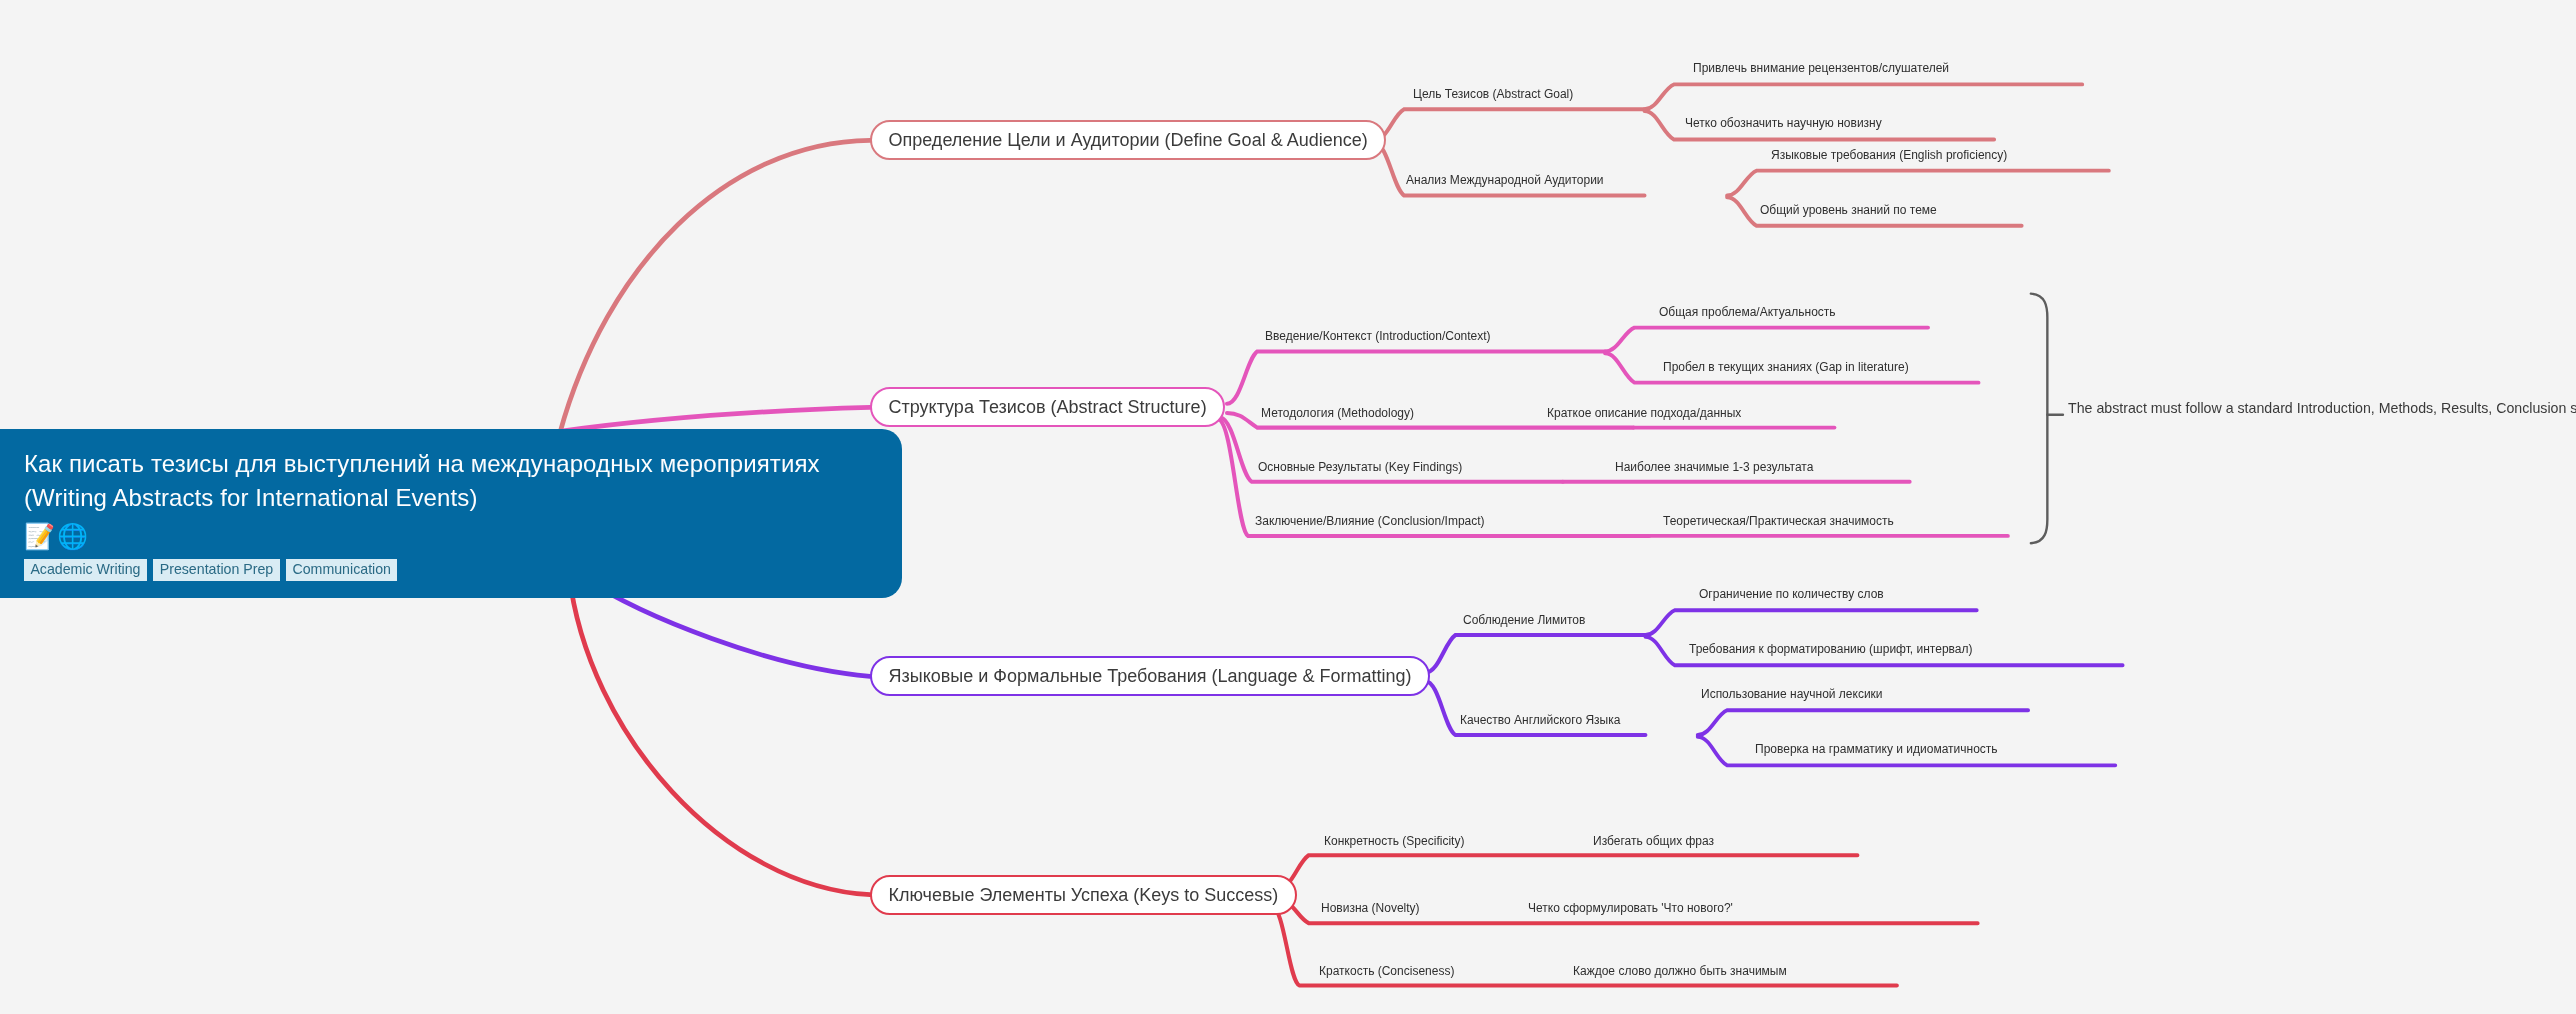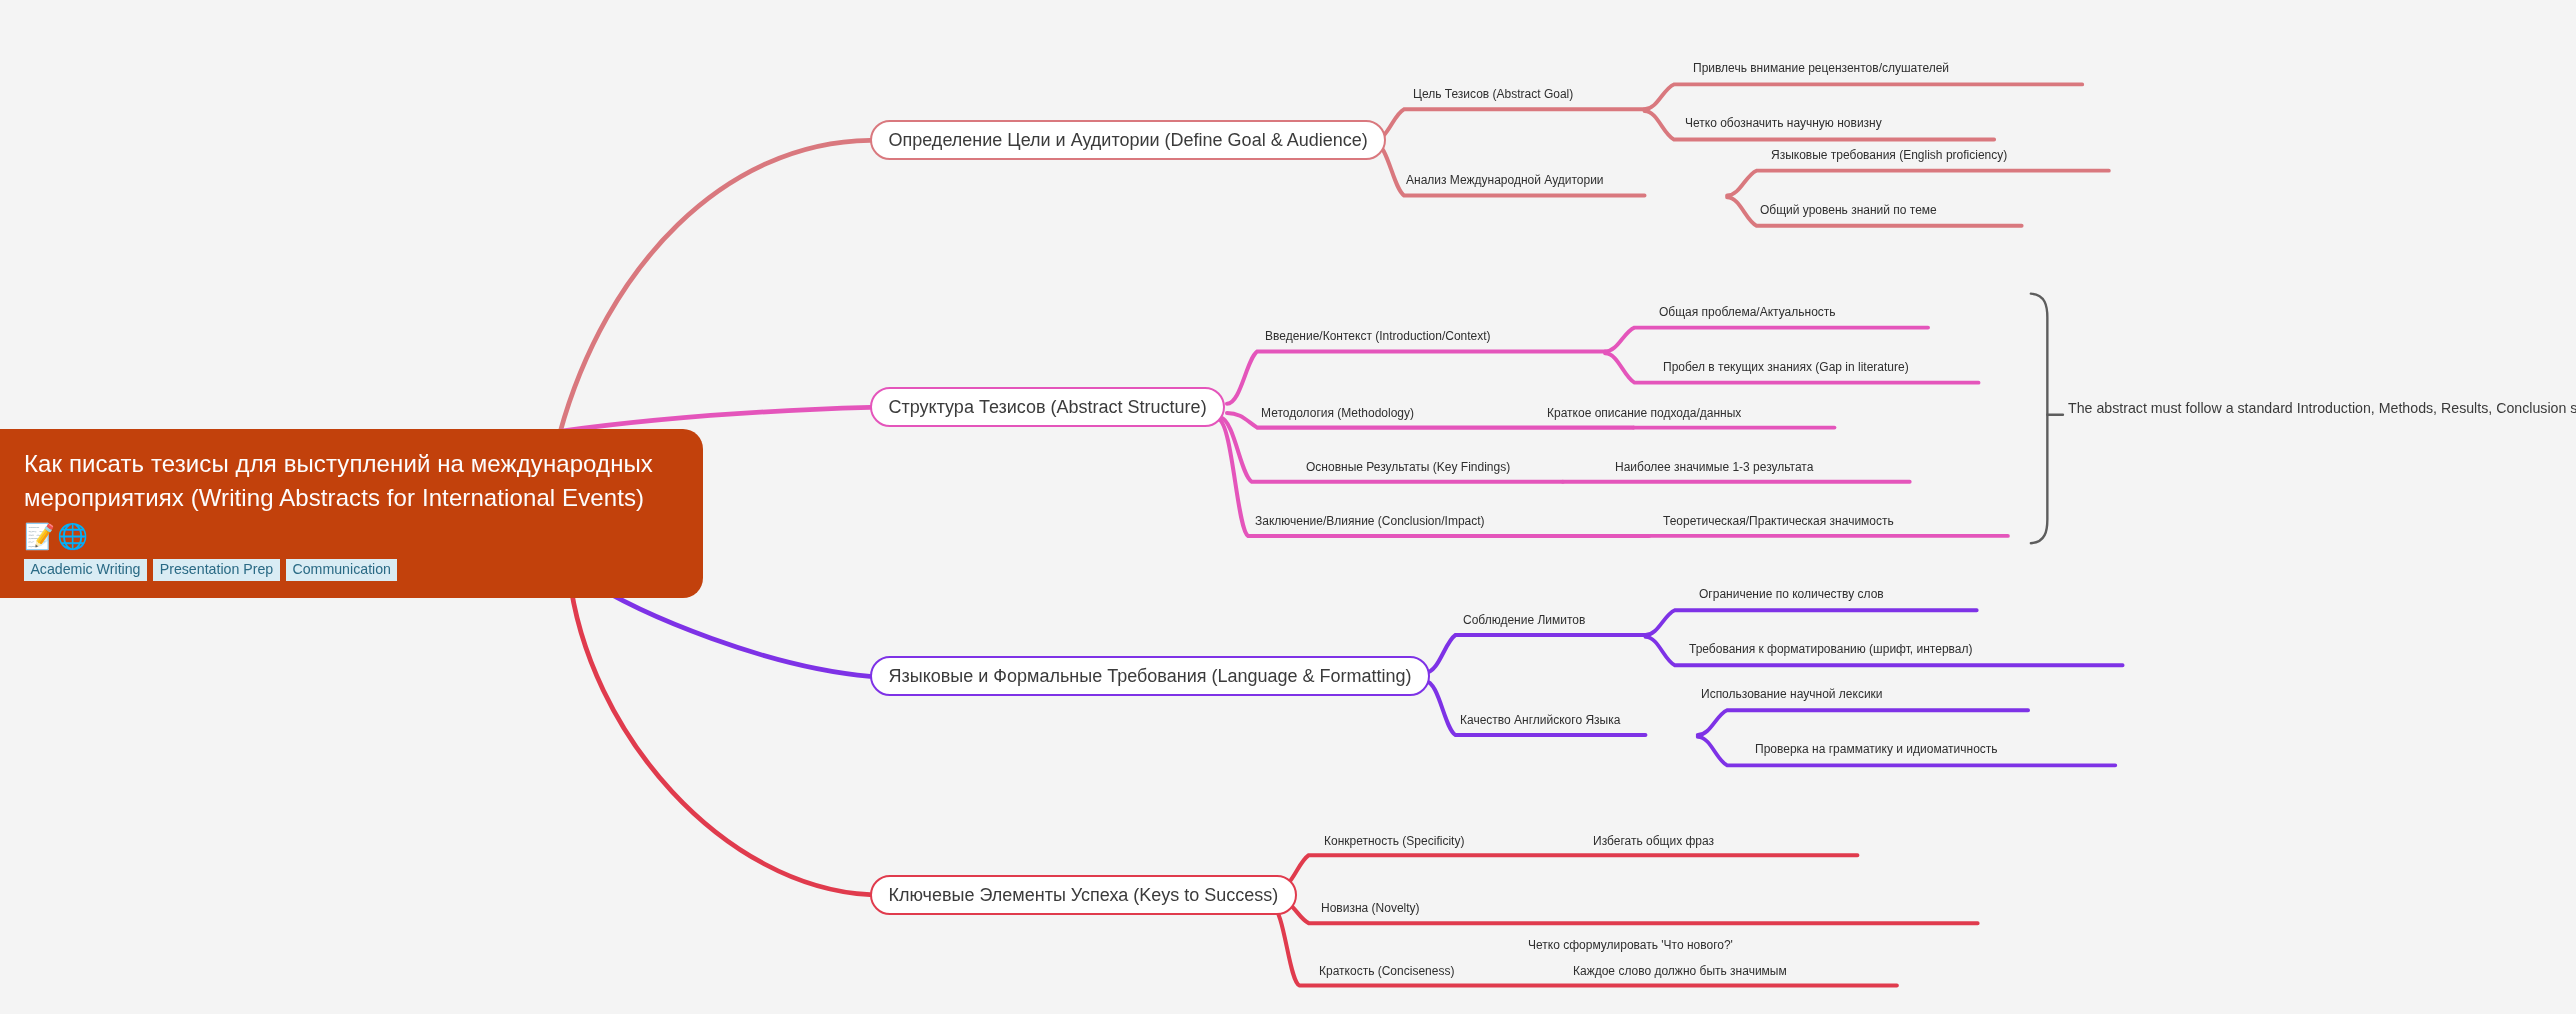--- a/index.html
+++ b/index.html
@@ -11,23 +11,23 @@
     overflow:hidden;
     position:relative;
   }
   #stage{position:absolute;inset:0;width:2576px;height:1014px;}
   svg.wires{position:absolute;left:0;top:0;width:2576px;height:1014px;pointer-events:none;}
 
   
   .central{
     position:absolute;
     left:0px;top:429px;
-    width:703px;
+    width:902px;
     box-sizing:border-box;
-    background:#c2410c;
+    background:#0369a1;
     border-radius:0 20px 20px 0;
     padding:18.4px 24px 16.5px 24px;
     color:#ffffff;
   }
   .central-title{
     font-size:24px;
     line-height:1.42;
     color:#fdfdfe;
     letter-spacing:0.1px;
     font-weight:400;
@@ -167,21 +167,21 @@
   <div class="lbl" style="left:1693px;top:62px;">Привлечь внимание рецензентов/слушателей</div>
   <div class="lbl" style="left:1685px;top:117px;">Четко обозначить научную новизну</div>
 
   <div class="lbl" style="left:1771px;top:149px;">Языковые требования (English proficiency)</div>
   <div class="lbl" style="left:1760px;top:204px;">Общий уровень знаний по теме</div>
 
   <div class="capsule c-pink" style="left:870px;top:387px;">Структура Тезисов (Abstract Structure)</div>
 
   <div class="lbl" style="left:1265px;top:330px;">Введение/Контекст (Introduction/Context)</div>
   <div class="lbl" style="left:1261px;top:407px;">Методология (Methodology)</div>
-  <div class="lbl" style="left:1258px;top:461px;margin-left:48px;">Основные Результаты (Key Findings)</div>
+  <div class="lbl" style="left:1258px;top:461px;">Основные Результаты (Key Findings)</div>
   <div class="lbl" style="left:1255px;top:515px;">Заключение/Влияние (Conclusion/Impact)</div>
 
   <div class="lbl" style="left:1659px;top:306px;">Общая проблема/Актуальность</div>
   <div class="lbl" style="left:1663px;top:361px;">Пробел в текущих знаниях (Gap in literature)</div>
   <div class="lbl" style="left:1547px;top:407px;">Краткое описание подхода/данных</div>
   <div class="lbl" style="left:1615px;top:461px;">Наиболее значимые 1-3 результата</div>
   <div class="lbl" style="left:1663px;top:515px;">Теоретическая/Практическая значимость</div>
 
   <div class="note" style="left:2068px;top:398px;">The abstract must follow a standard Introduction, Methods, Results, Conclusion structure.</div>
 
@@ -196,17 +196,17 @@
   <div class="lbl" style="left:1701px;top:688px;">Использование научной лексики</div>
   <div class="lbl" style="left:1755px;top:743px;text-align:center;">Проверка на грамматику и идиоматичность</div>
 
   <div class="capsule c-crimson" style="left:870px;top:875px;">Ключевые Элементы Успеха (Keys to Success)</div>
 
   <div class="lbl" style="left:1324px;top:835px;">Конкретность (Specificity)</div>
   <div class="lbl" style="left:1321px;top:902px;">Новизна (Novelty)</div>
   <div class="lbl" style="left:1319px;top:965px;">Краткость (Conciseness)</div>
 
   <div class="lbl" style="left:1593px;top:835px;">Избегать общих фраз</div>
-  <div class="lbl" style="left:1528px;top:902px;margin-top:37px;">Четко сформулировать 'Что нового?'</div>
+  <div class="lbl" style="left:1528px;top:902px;">Четко сформулировать 'Что нового?'</div>
   <div class="lbl" style="left:1573px;top:965px;">Каждое слово должно быть значимым</div>
 
 </div>
 
 
 </body></html>

